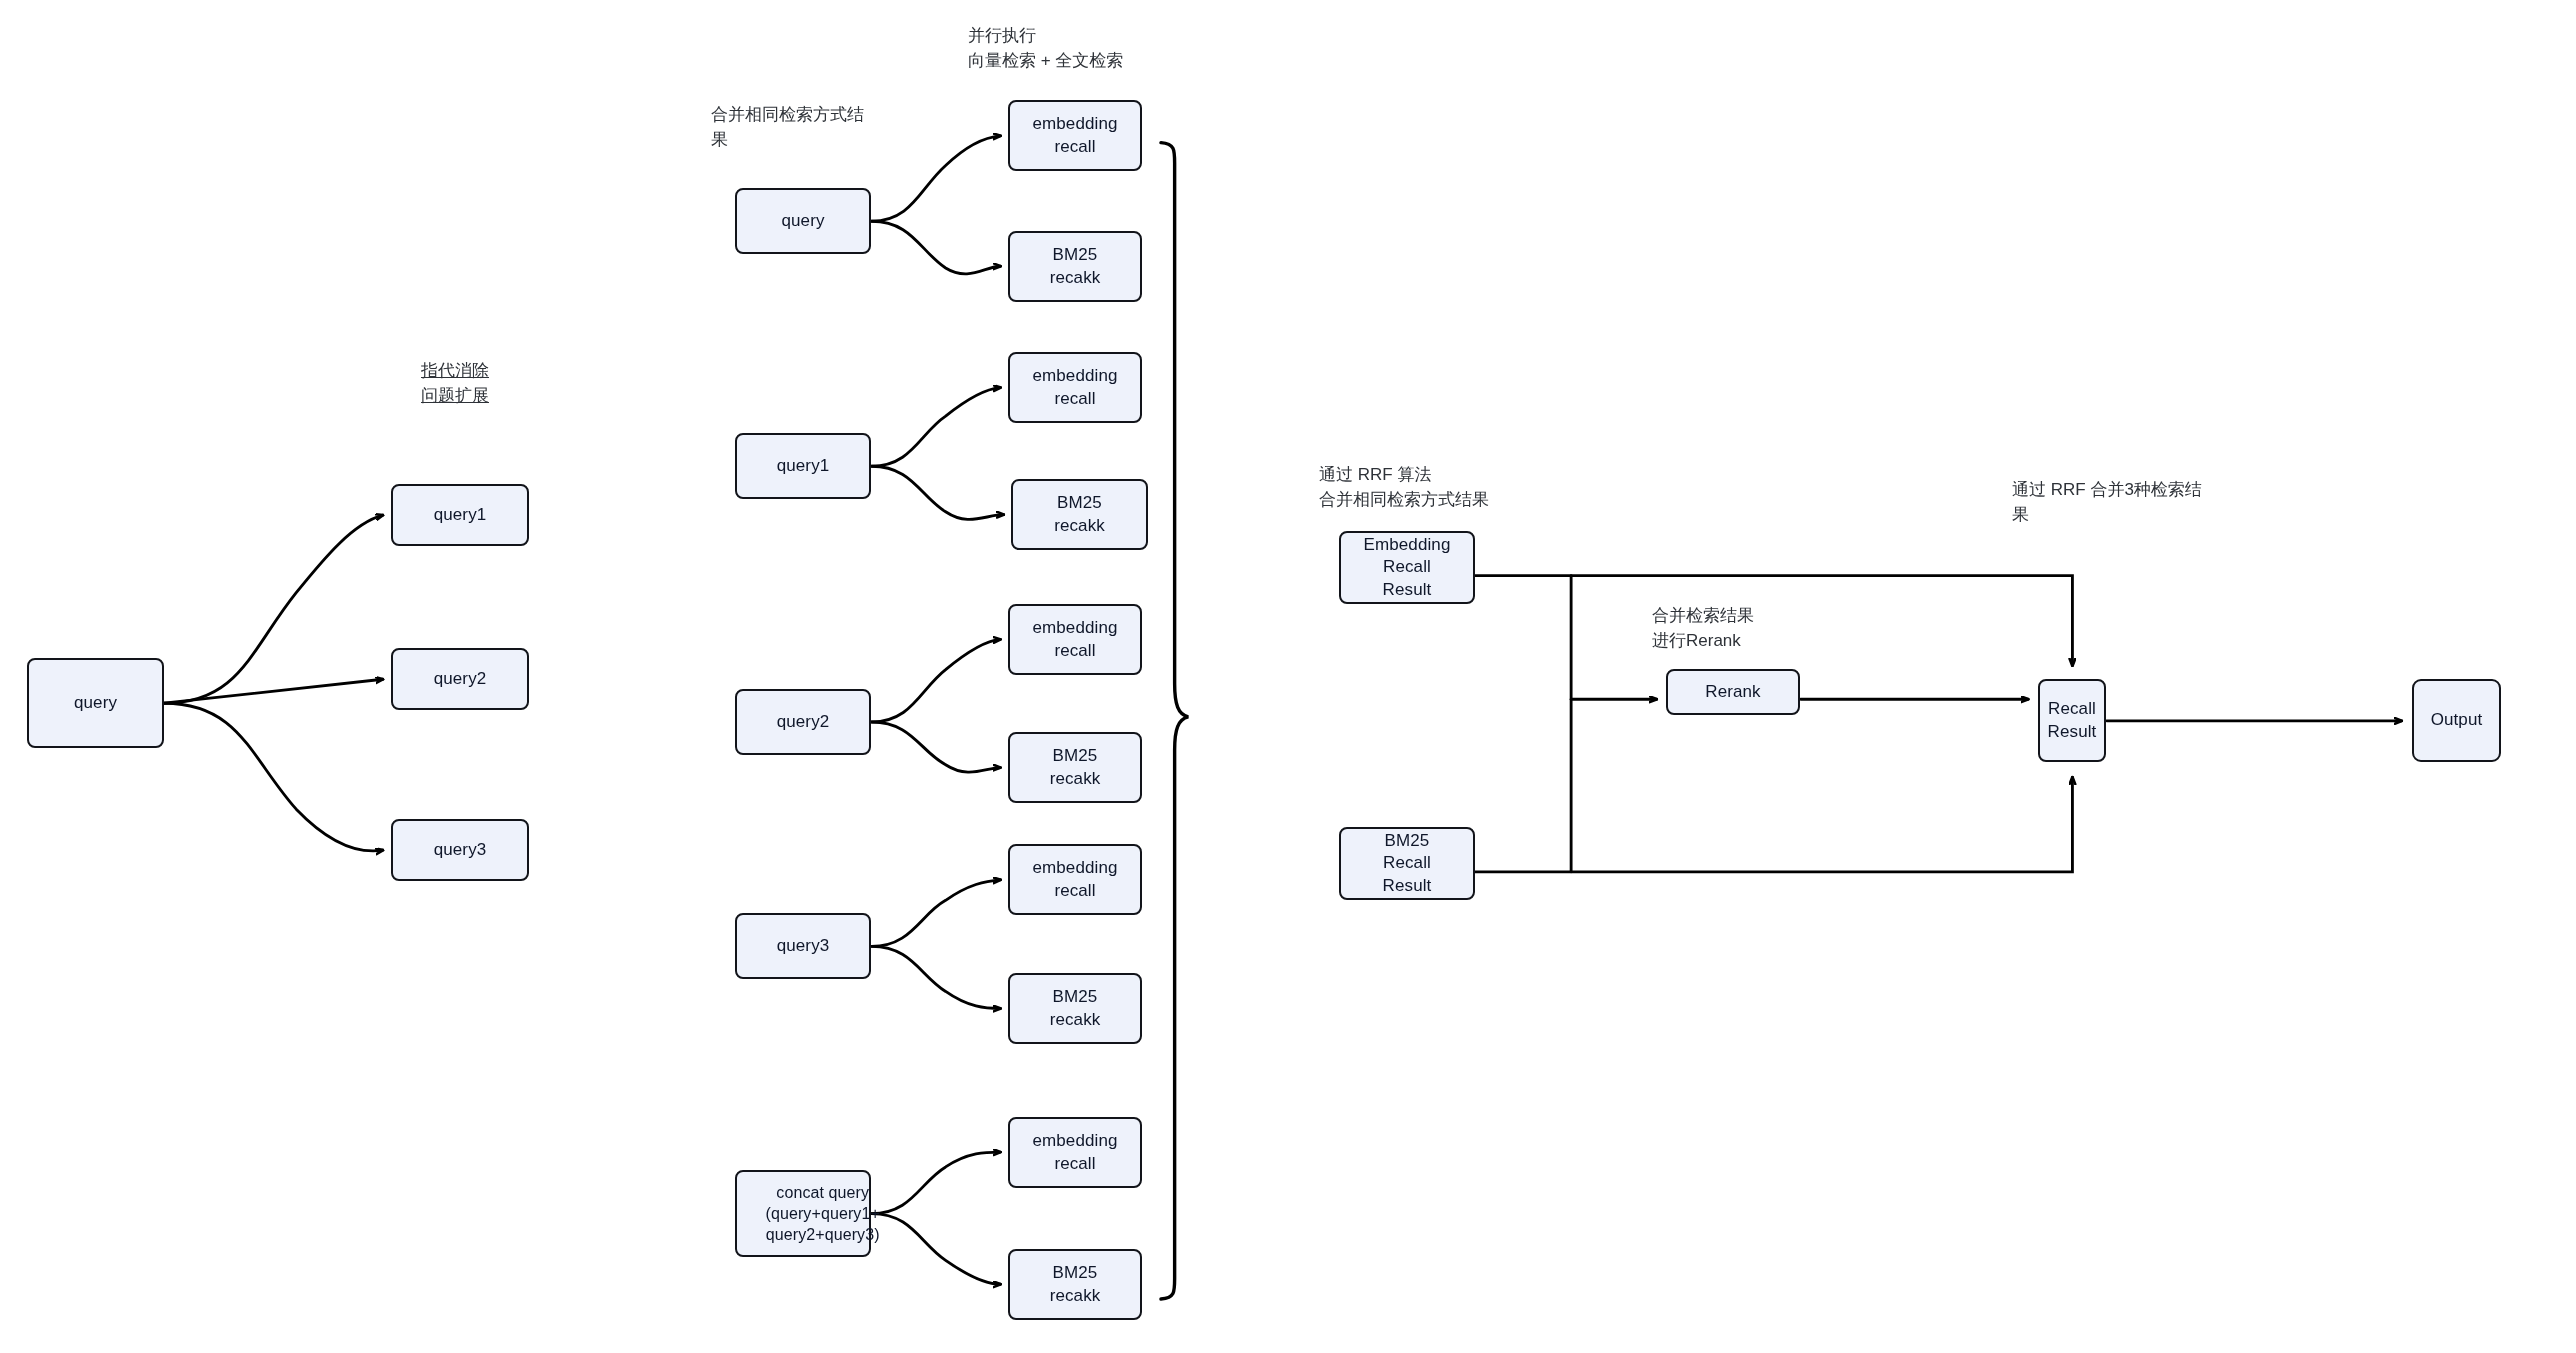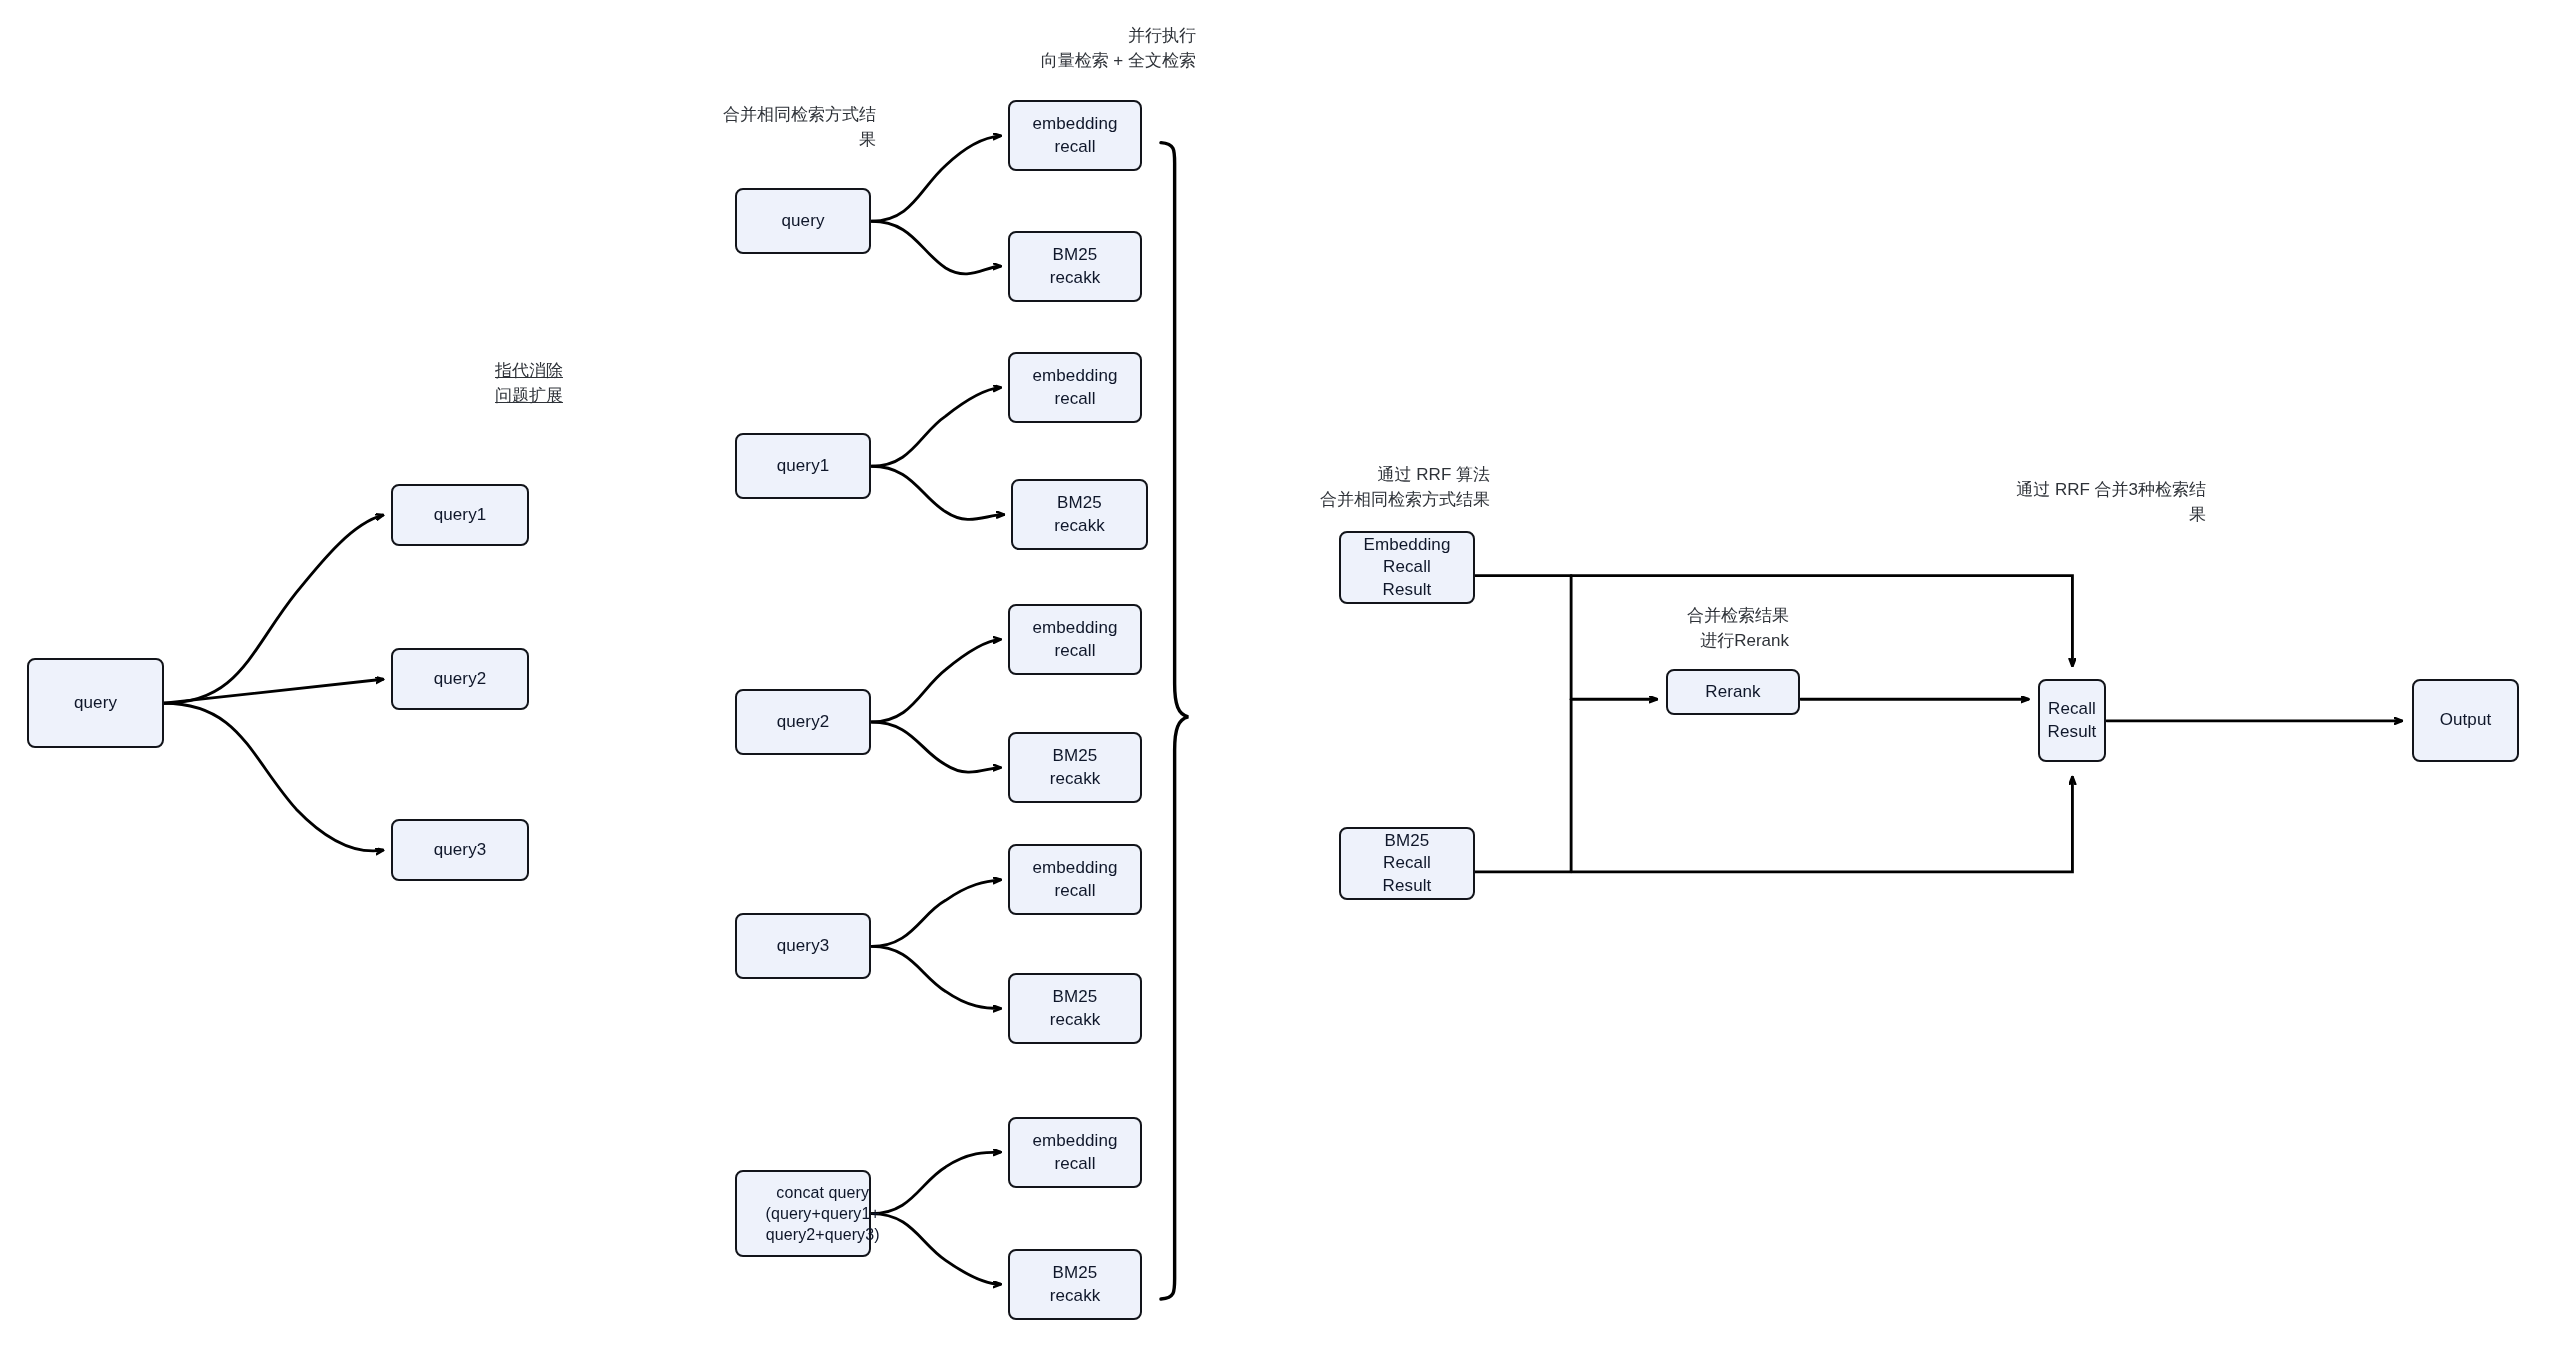--- a/index.html
+++ b/index.html
@@ -42,21 +42,21 @@
     padding: 2.3px 4.6px;
     white-space: pre-line;
     z-index: 2;
   }
   .caption {
     position: absolute;
     color: #2e3238;
     font-size: 17px;
     line-height: 1.46;
     white-space: pre-line;
-    text-align: right;
+    text-align: left;
     z-index: 3;
   }
 </style>
 </head>
 <body>
 
 <div id="canvas">
 
   <svg id="wires" viewBox="0 0 4522 2376" xmlns="http://www.w3.org/2000/svg">
     <defs>
@@ -158,16 +158,16 @@
 
   <div class="node" style="left:1339px; top:531px; width:136px; height:73px;">Embedding
 Recall
 Result</div>
   <div class="node" style="left:1339px; top:827px; width:136px; height:73px;">BM25
 Recall
 Result</div>
   <div class="node" style="left:1666px; top:669px; width:134px; height:46px;">Rerank</div>
   <div class="node" style="left:2038px; top:679px; width:68px; height:83px;">Recall
 Result</div>
-  <div class="node" style="left:2412px; top:679px; width:107px; height:83px;">Output</div>
+  <div class="node" style="left:2412px; top:679px; width:89px; height:83px;border-radius:9px;">Output</div>
 
 </div>
 
 
 </body></html>

